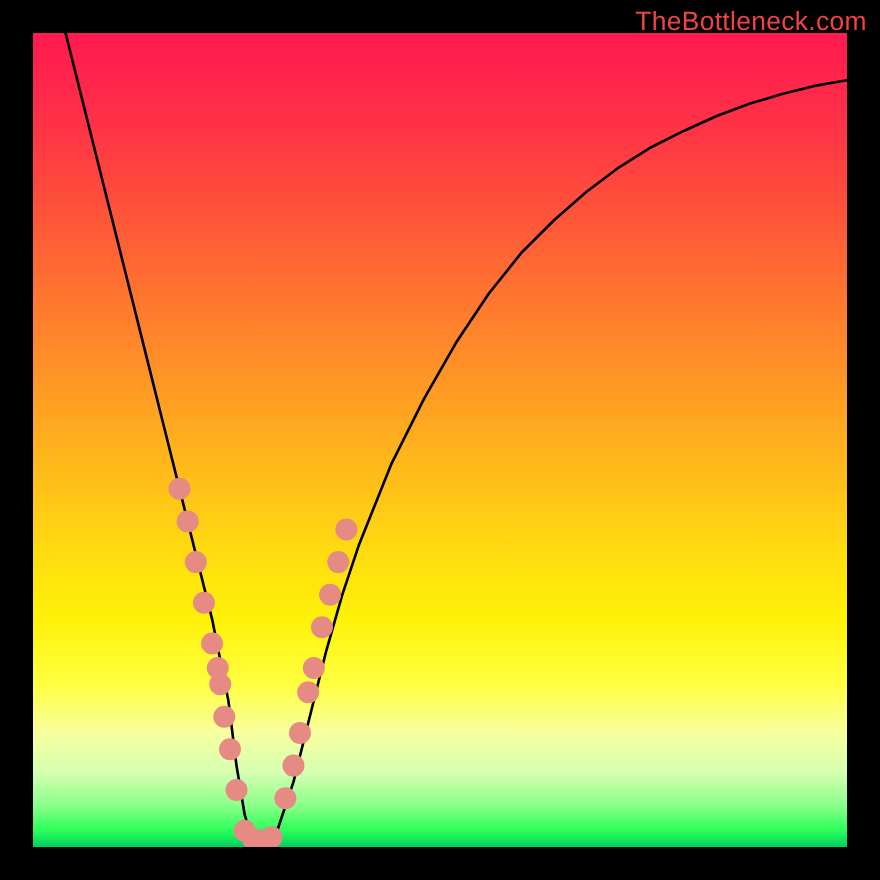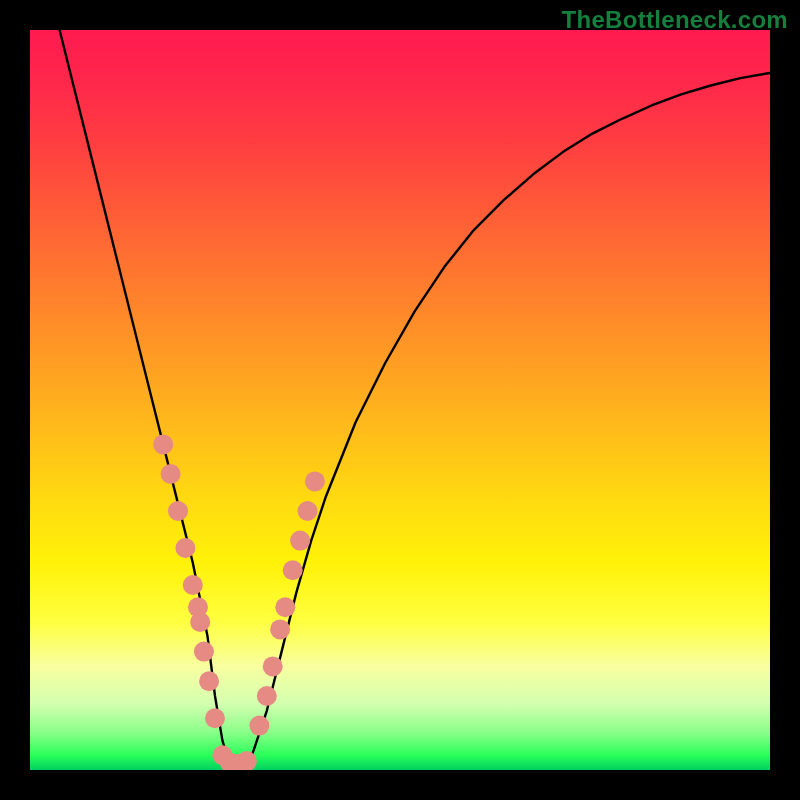--- a/index.html
+++ b/index.html
@@ -41,23 +41,23 @@
       #d4ffb0 91%,
       #88ff88 95%,
       #2aff5a 98%,
       #00d060 100%
     );
   }
   .watermark {
     position: absolute;
     top: 6px;
     right: 12px;
-    color: #15803d;
+    color: #ef4444;
     font-size: 24px;
-    font-weight: 700;
+    font-weight: 400;
     letter-spacing: 0.3px;
     user-select: none;
   }
   svg.curve {
     position: absolute;
     left: 0;
     top: 0;
     width: 740px;
     height: 740px;
     pointer-events: none;

